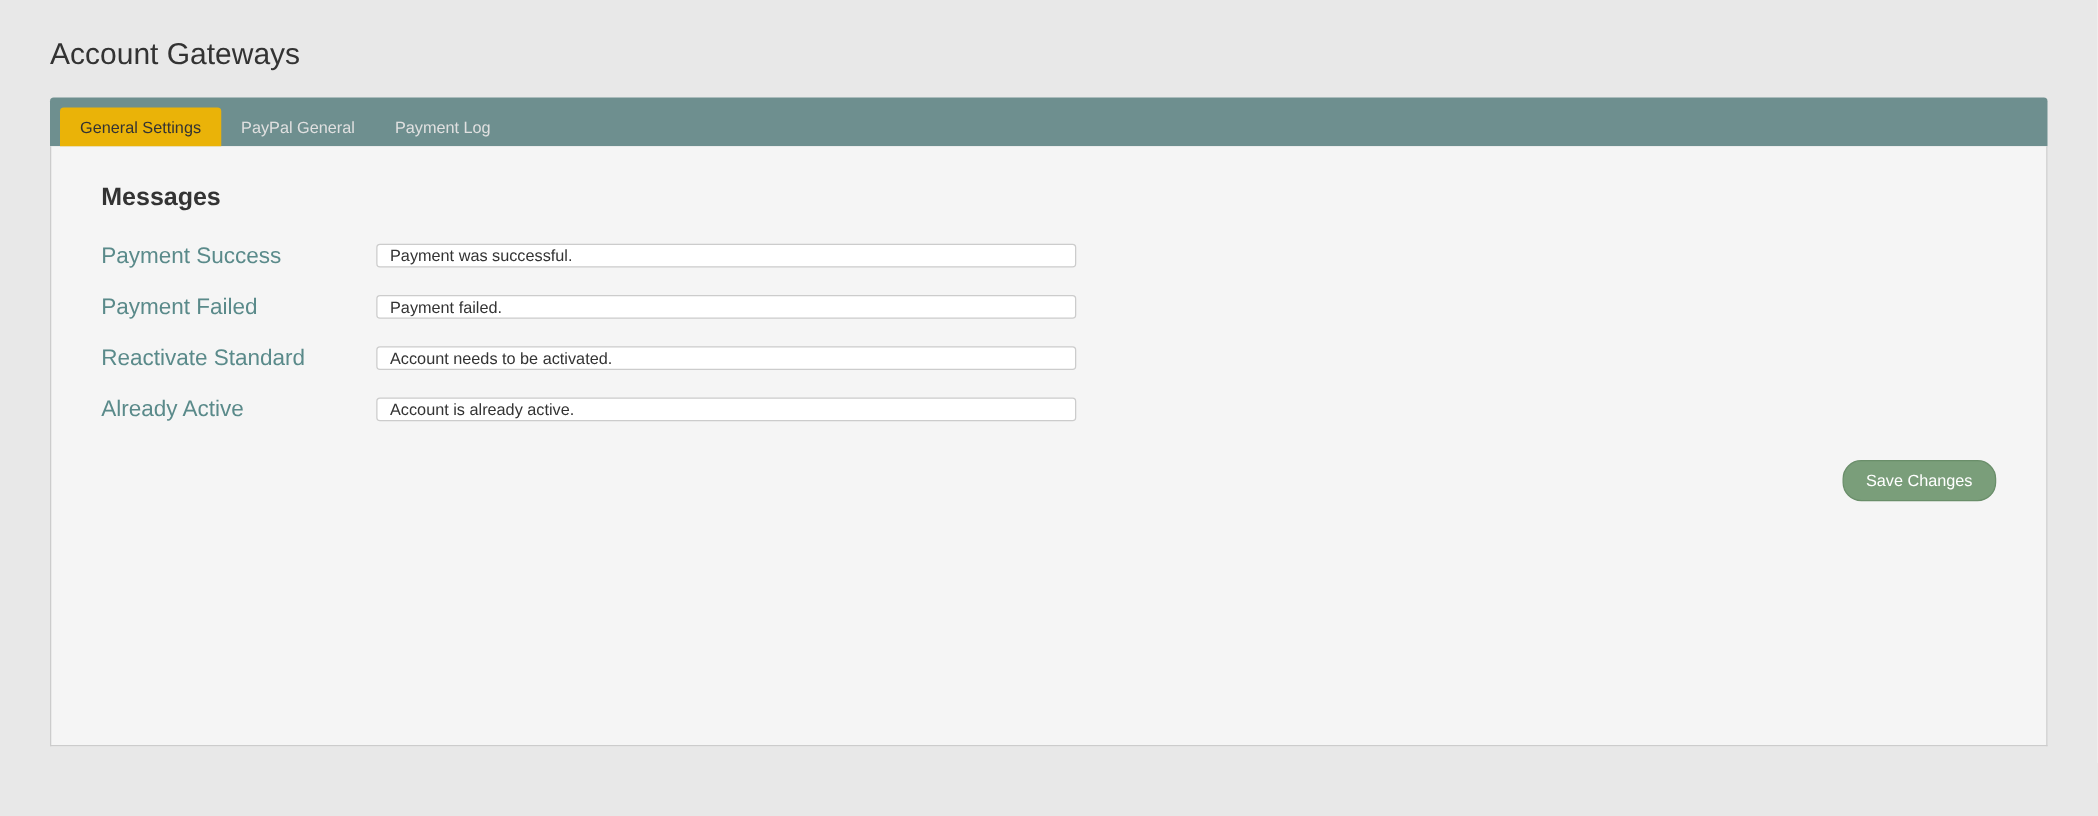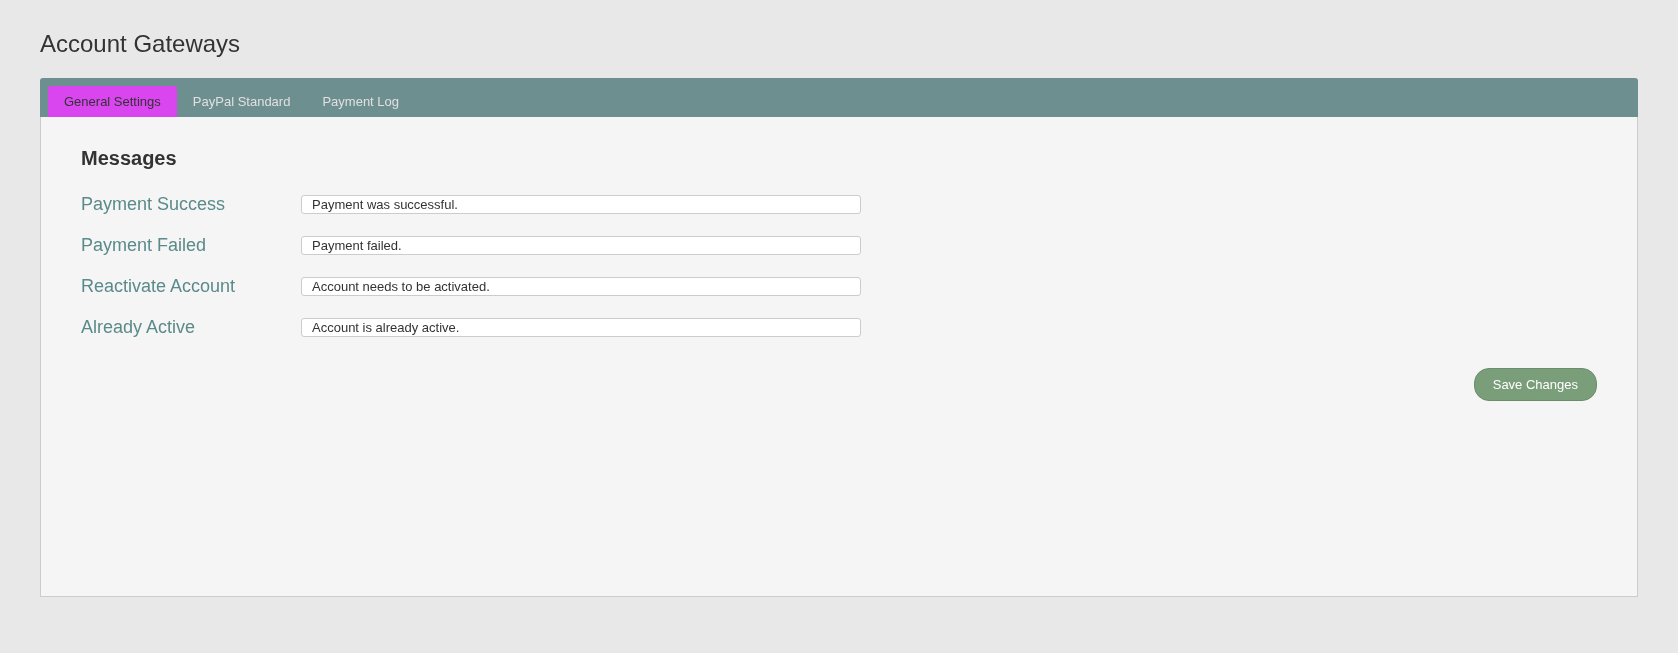--- a/index.html
+++ b/index.html
@@ -37,21 +37,21 @@
       cursor: pointer;
       border-radius: 3px 3px 0 0;
       font-size: 13px;
       color: #e0e0e0;
       background-color: transparent;
       border: none;
       outline: none;
     }
 
     .tab.active {
-      background-color: #d946ef;
+      background-color: #eab308;
       color: #333;
       font-weight: normal;
     }
 
     .tab-content {
       background-color: #f5f5f5;
       border: 1px solid #ccc;
       border-top: none;
       padding: 30px 40px 40px 40px;
       min-height: 480px;
@@ -106,39 +106,39 @@
     }
   </style>
 </head>
 <body>
 
 <h1 class="page-title">Account Gateways</h1>
 
 <div>
   <div class="tab-container">
     <button class="tab active">General Settings</button>
-    <button class="tab">PayPal Standard</button>
+    <button class="tab">PayPal General</button>
     <button class="tab">Payment Log</button>
   </div>
 
   <div class="tab-content">
     <div class="section-title">Messages</div>
 
     <div class="form-row">
       <label class="form-label">Payment Success</label>
       <input type="text" class="form-input" value="Payment was successful." style="">
     </div>
 
     <div class="form-row">
       <label class="form-label">Payment Failed</label>
       <input type="text" class="form-input" value="Payment failed." style="">
     </div>
 
     <div class="form-row">
-      <label class="form-label">Reactivate Account</label>
+      <label class="form-label">Reactivate Standard</label>
       <input type="text" class="form-input" value="Account needs to be activated." style="">
     </div>
 
     <div class="form-row">
       <label class="form-label">Already Active</label>
       <input type="text" class="form-input" value="Account is already active." style="">
     </div>
 
     <div class="button-row">
       <button class="save-button">Save Changes</button>

